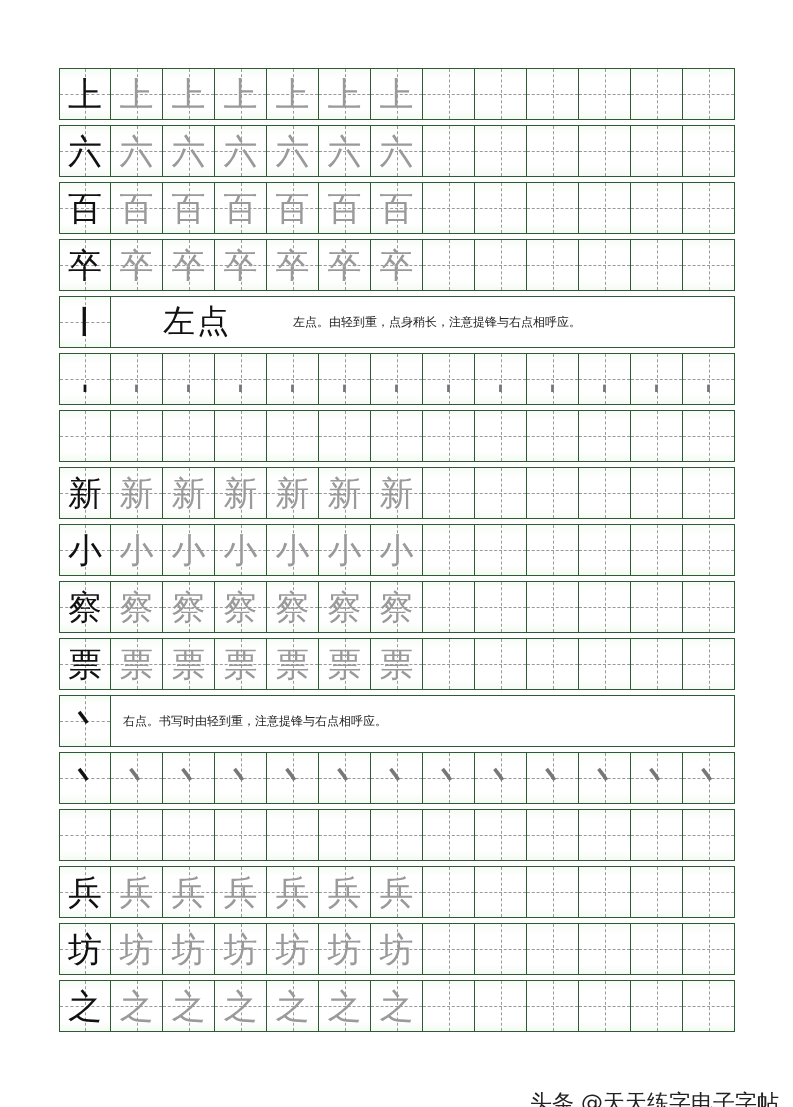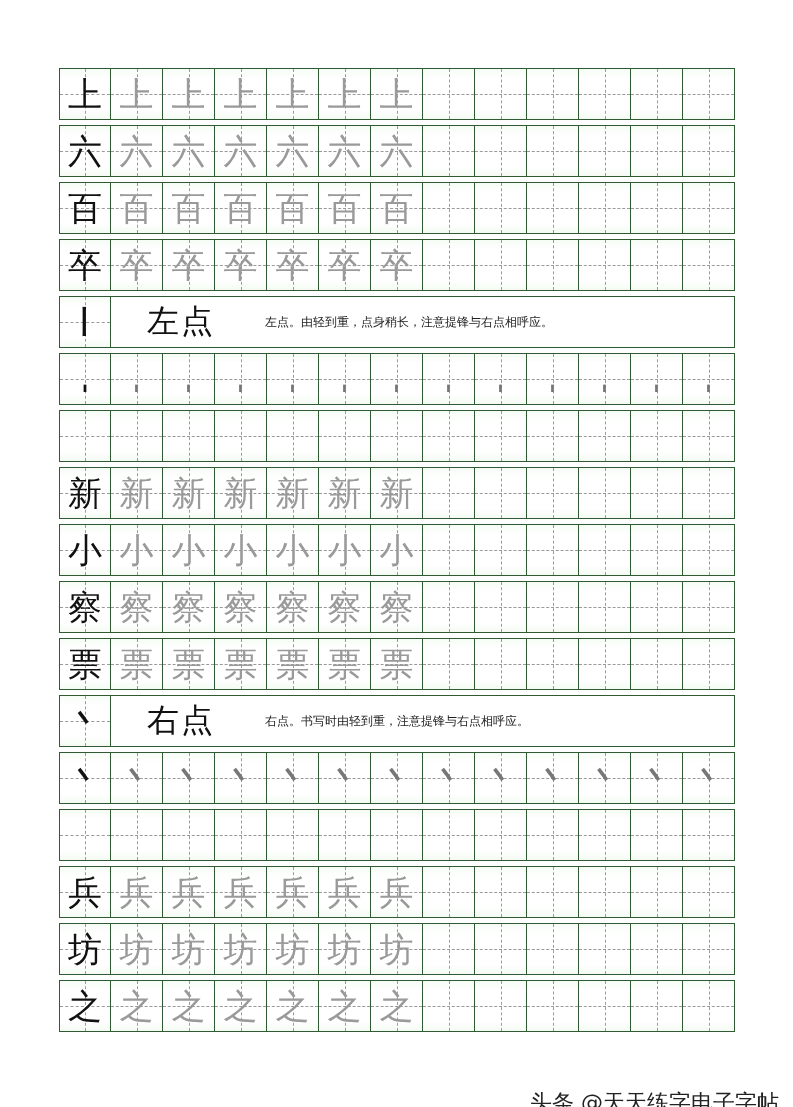--- a/index.html
+++ b/index.html
@@ -34,23 +34,23 @@
     .glyph.model { color: #111111; }
     .glyph.trace { color: #9a9a9a; }
     .glyph.stroke { font-size: 30px; font-weight: bold; }
     .glyph.stroke.trace { color: #777; }
     .heading-wide {
       position: relative; flex: 1; height: 52px; box-sizing: border-box;
       border: 1px solid #2f5a33; border-left: none;
       background: #ffffff; display: flex; align-items: center;
     }
     .heading-title {
-      font-size: 32px; color: #111; margin-left: 36px; width: 118px; letter-spacing: 2px;
-    }
-    .heading-desc { font-size: 12px; color: #222; margin-left: 0; white-space: nowrap; }
+      font-size: 32px; color: #111; margin-left: 52px; width: 118px; letter-spacing: 2px;
+    }
+    .heading-desc { font-size: 12px; color: #222; margin-left: 12px; white-space: nowrap; }
     #watermark {
       position: absolute; left: 530px; top: 1088px; font-size: 22px; color: #222;
       font-family: "DejaVu Sans", "Liberation Sans", sans-serif;
       text-shadow: 1px 1px 0 #fff, -1px -1px 0 #fff, 0 0 2px #fff;
       letter-spacing: 0px;
     }
   </style>
 </head>
 <body>
 
@@ -350,21 +350,20 @@
       <div class="cell"></div>
       <div class="cell"></div>
       <div class="cell"></div>
       <div class="cell"></div>
     </div>
     <div class="row" style="top: 627px;">
       <div class="cell">
         <span class="glyph model stroke">丶</span>
       </div>
       <div class="heading-wide">
-        <span class="heading-title">右点</span>
         <span class="heading-desc">右点。书写时由轻到重，注意提锋与右点相呼应。</span>
       </div>
     </div>
     <div class="row" style="top: 684px;">
       <div class="cell">
         <span class="glyph stroke model">丶</span>
       </div>
       <div class="cell">
         <span class="glyph stroke trace">丶</span>
       </div>

